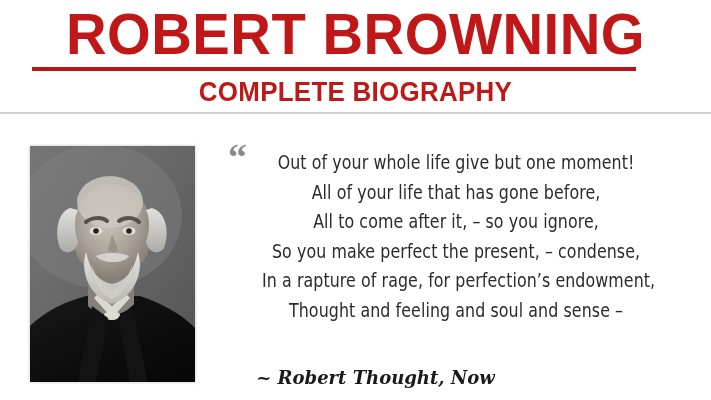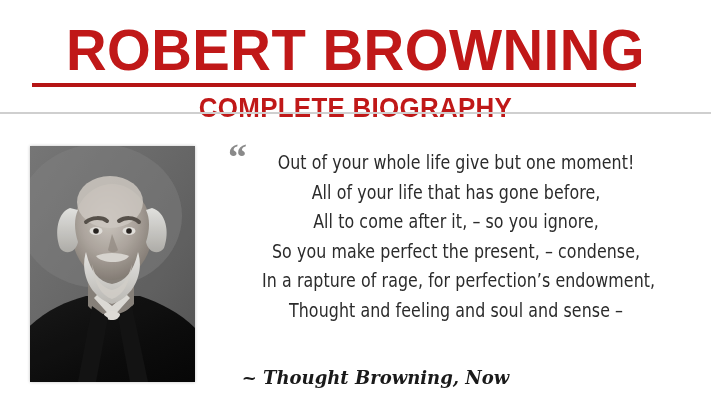--- a/index.html
+++ b/index.html
@@ -19,21 +19,21 @@
     position: relative;
     width: 711px;
     height: 400px;
     background: #ffffff;
   }
 
   
   .header {
     position: absolute;
     left: 0;
-    top: 16px;
+    top: 0;
     width: 672px;
     height: 113px;
     background: #ffffff;
   }
 
   .title {
     position: absolute;
     left: 0;
     top: 2px;
     width: 711px;
@@ -242,15 +242,15 @@
     <div class="quote-lines">
       <div class="quote-line">Out of your whole life give but one moment!</div>
       <div class="quote-line">All of your life that has gone before,</div>
       <div class="quote-line">All to come after it, – so you ignore,</div>
       <div class="quote-line">So you make perfect the present, – condense,</div>
       <div class="quote-line">In a rapture of rage, for perfection’s endowment,</div>
       <div class="quote-line">Thought and feeling and soul and sense –</div>
     </div>
   </div>
 
-  <div class="attribution">~ Thought Browning, Now</div>
+  <div class="attribution">~ Robert Thought, Now</div>
 
 </div>
 
 </body></html>

